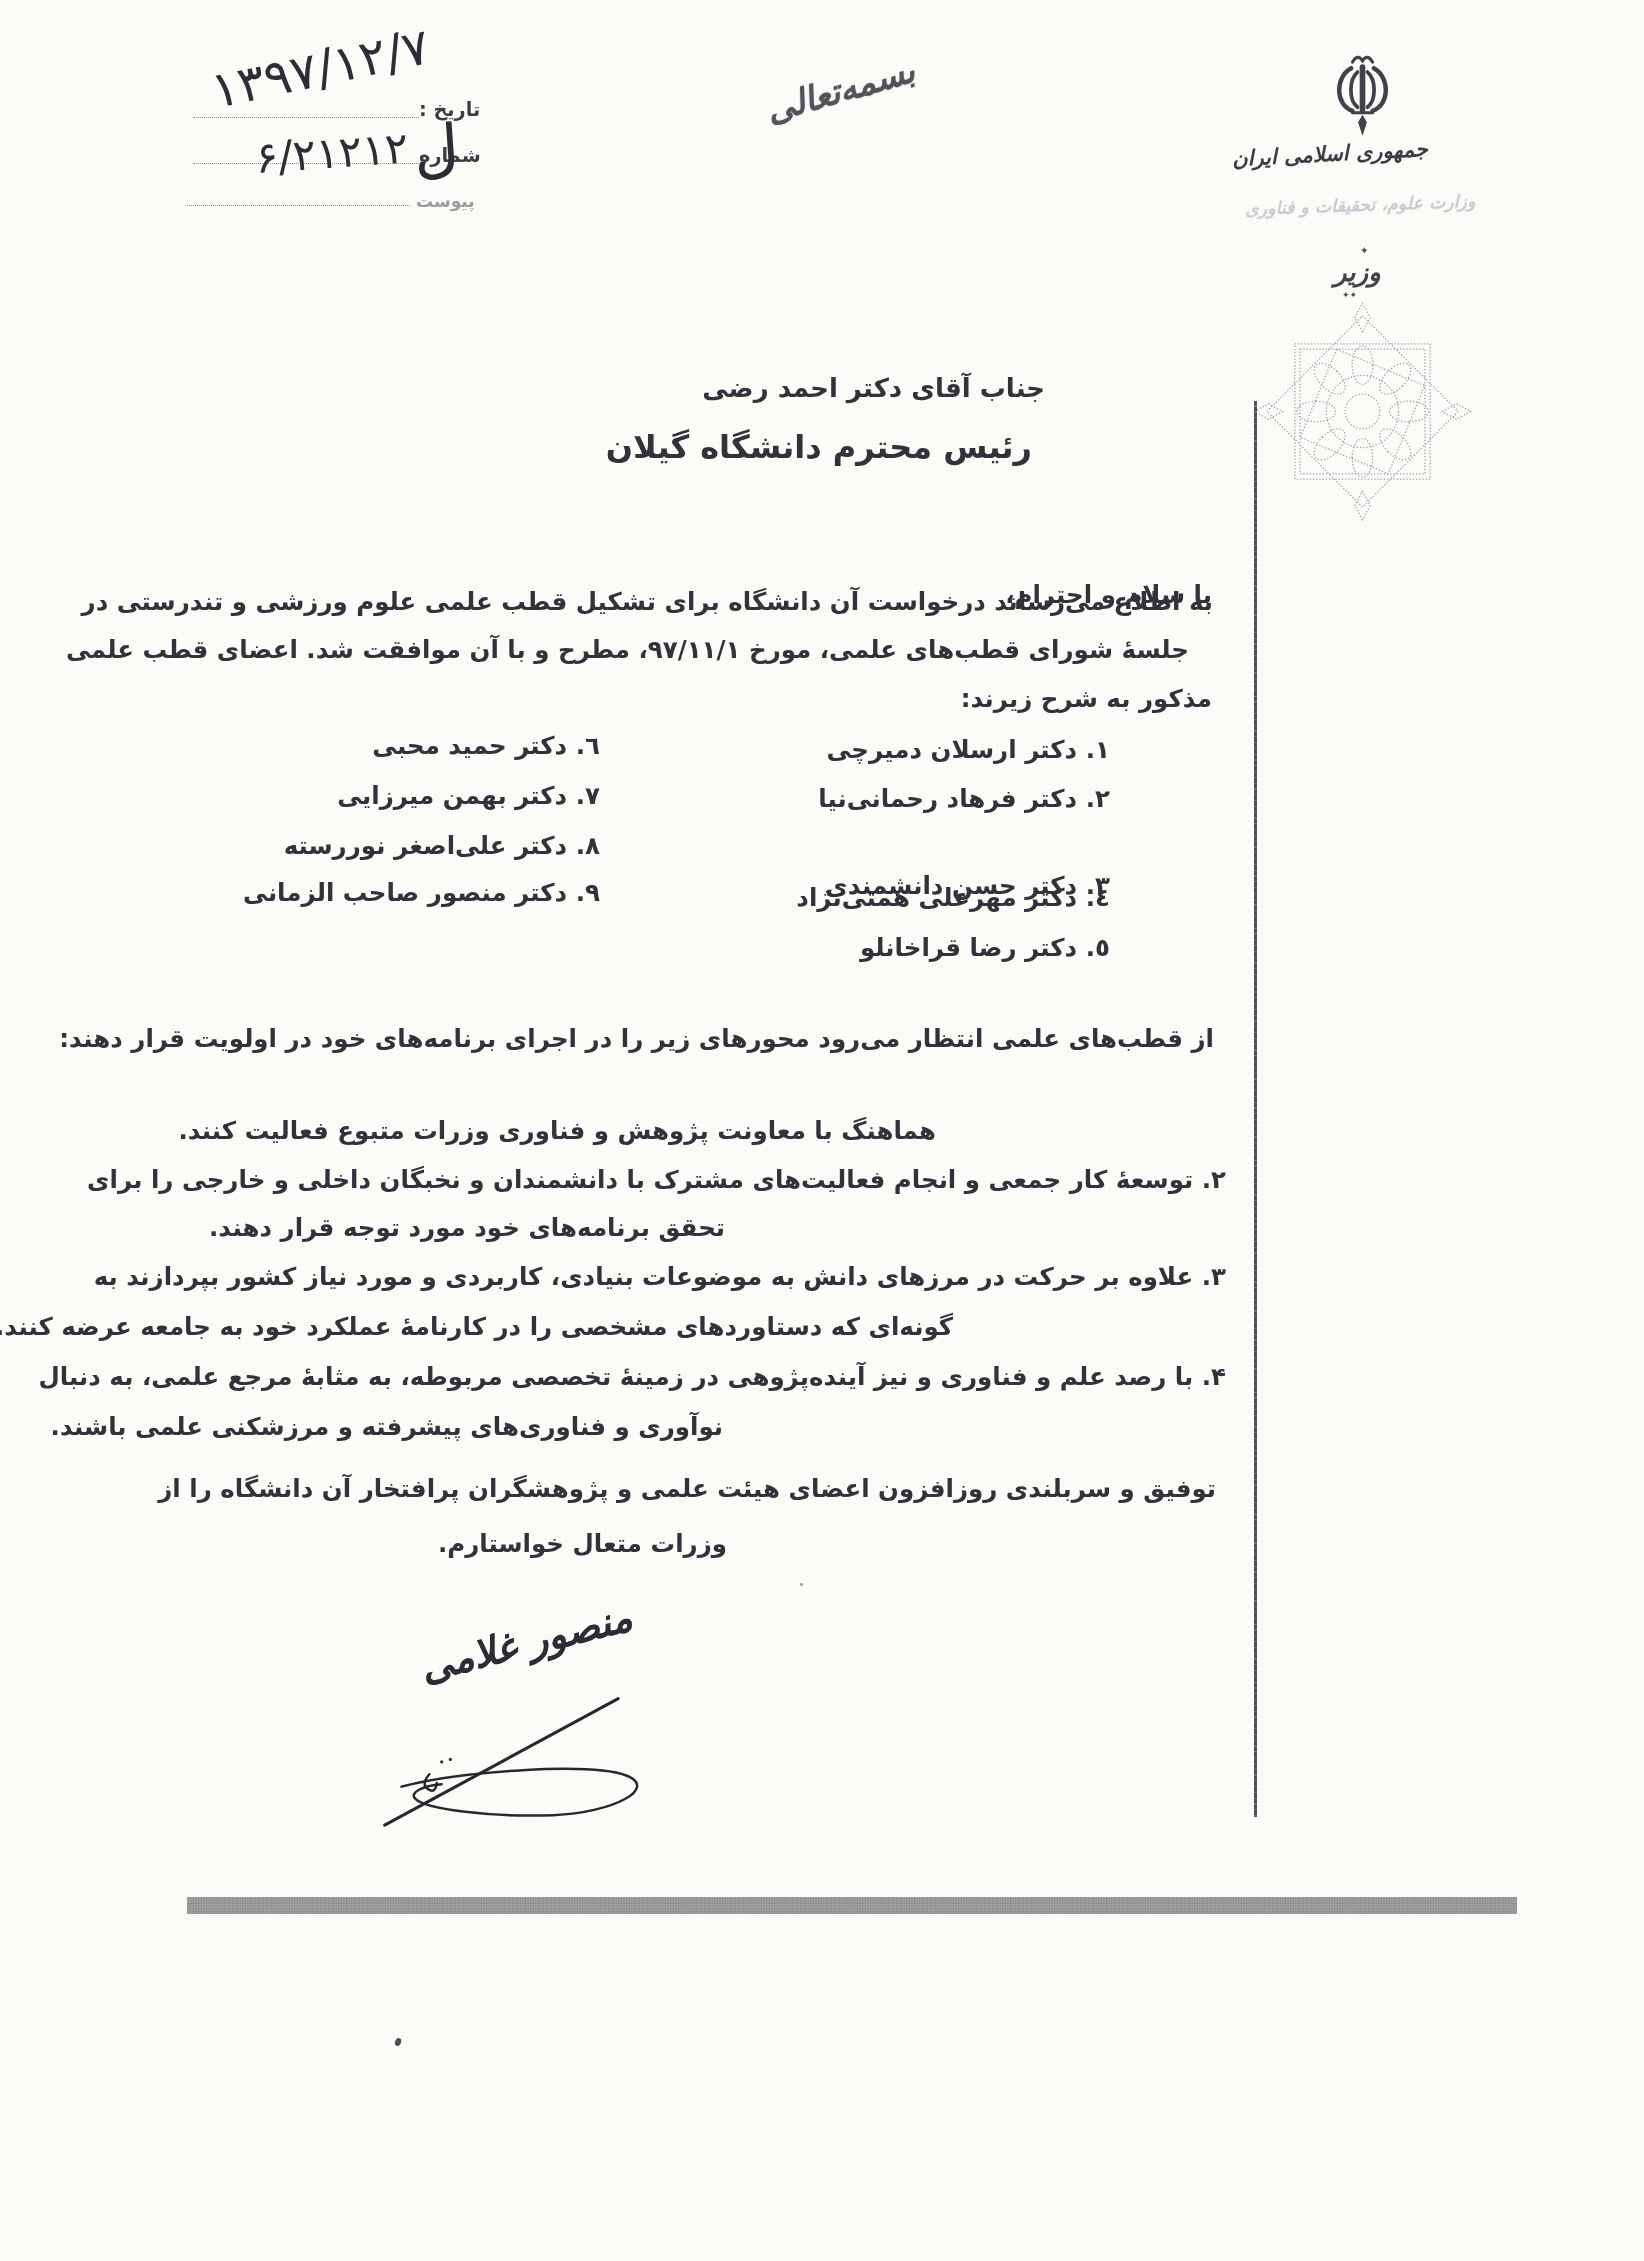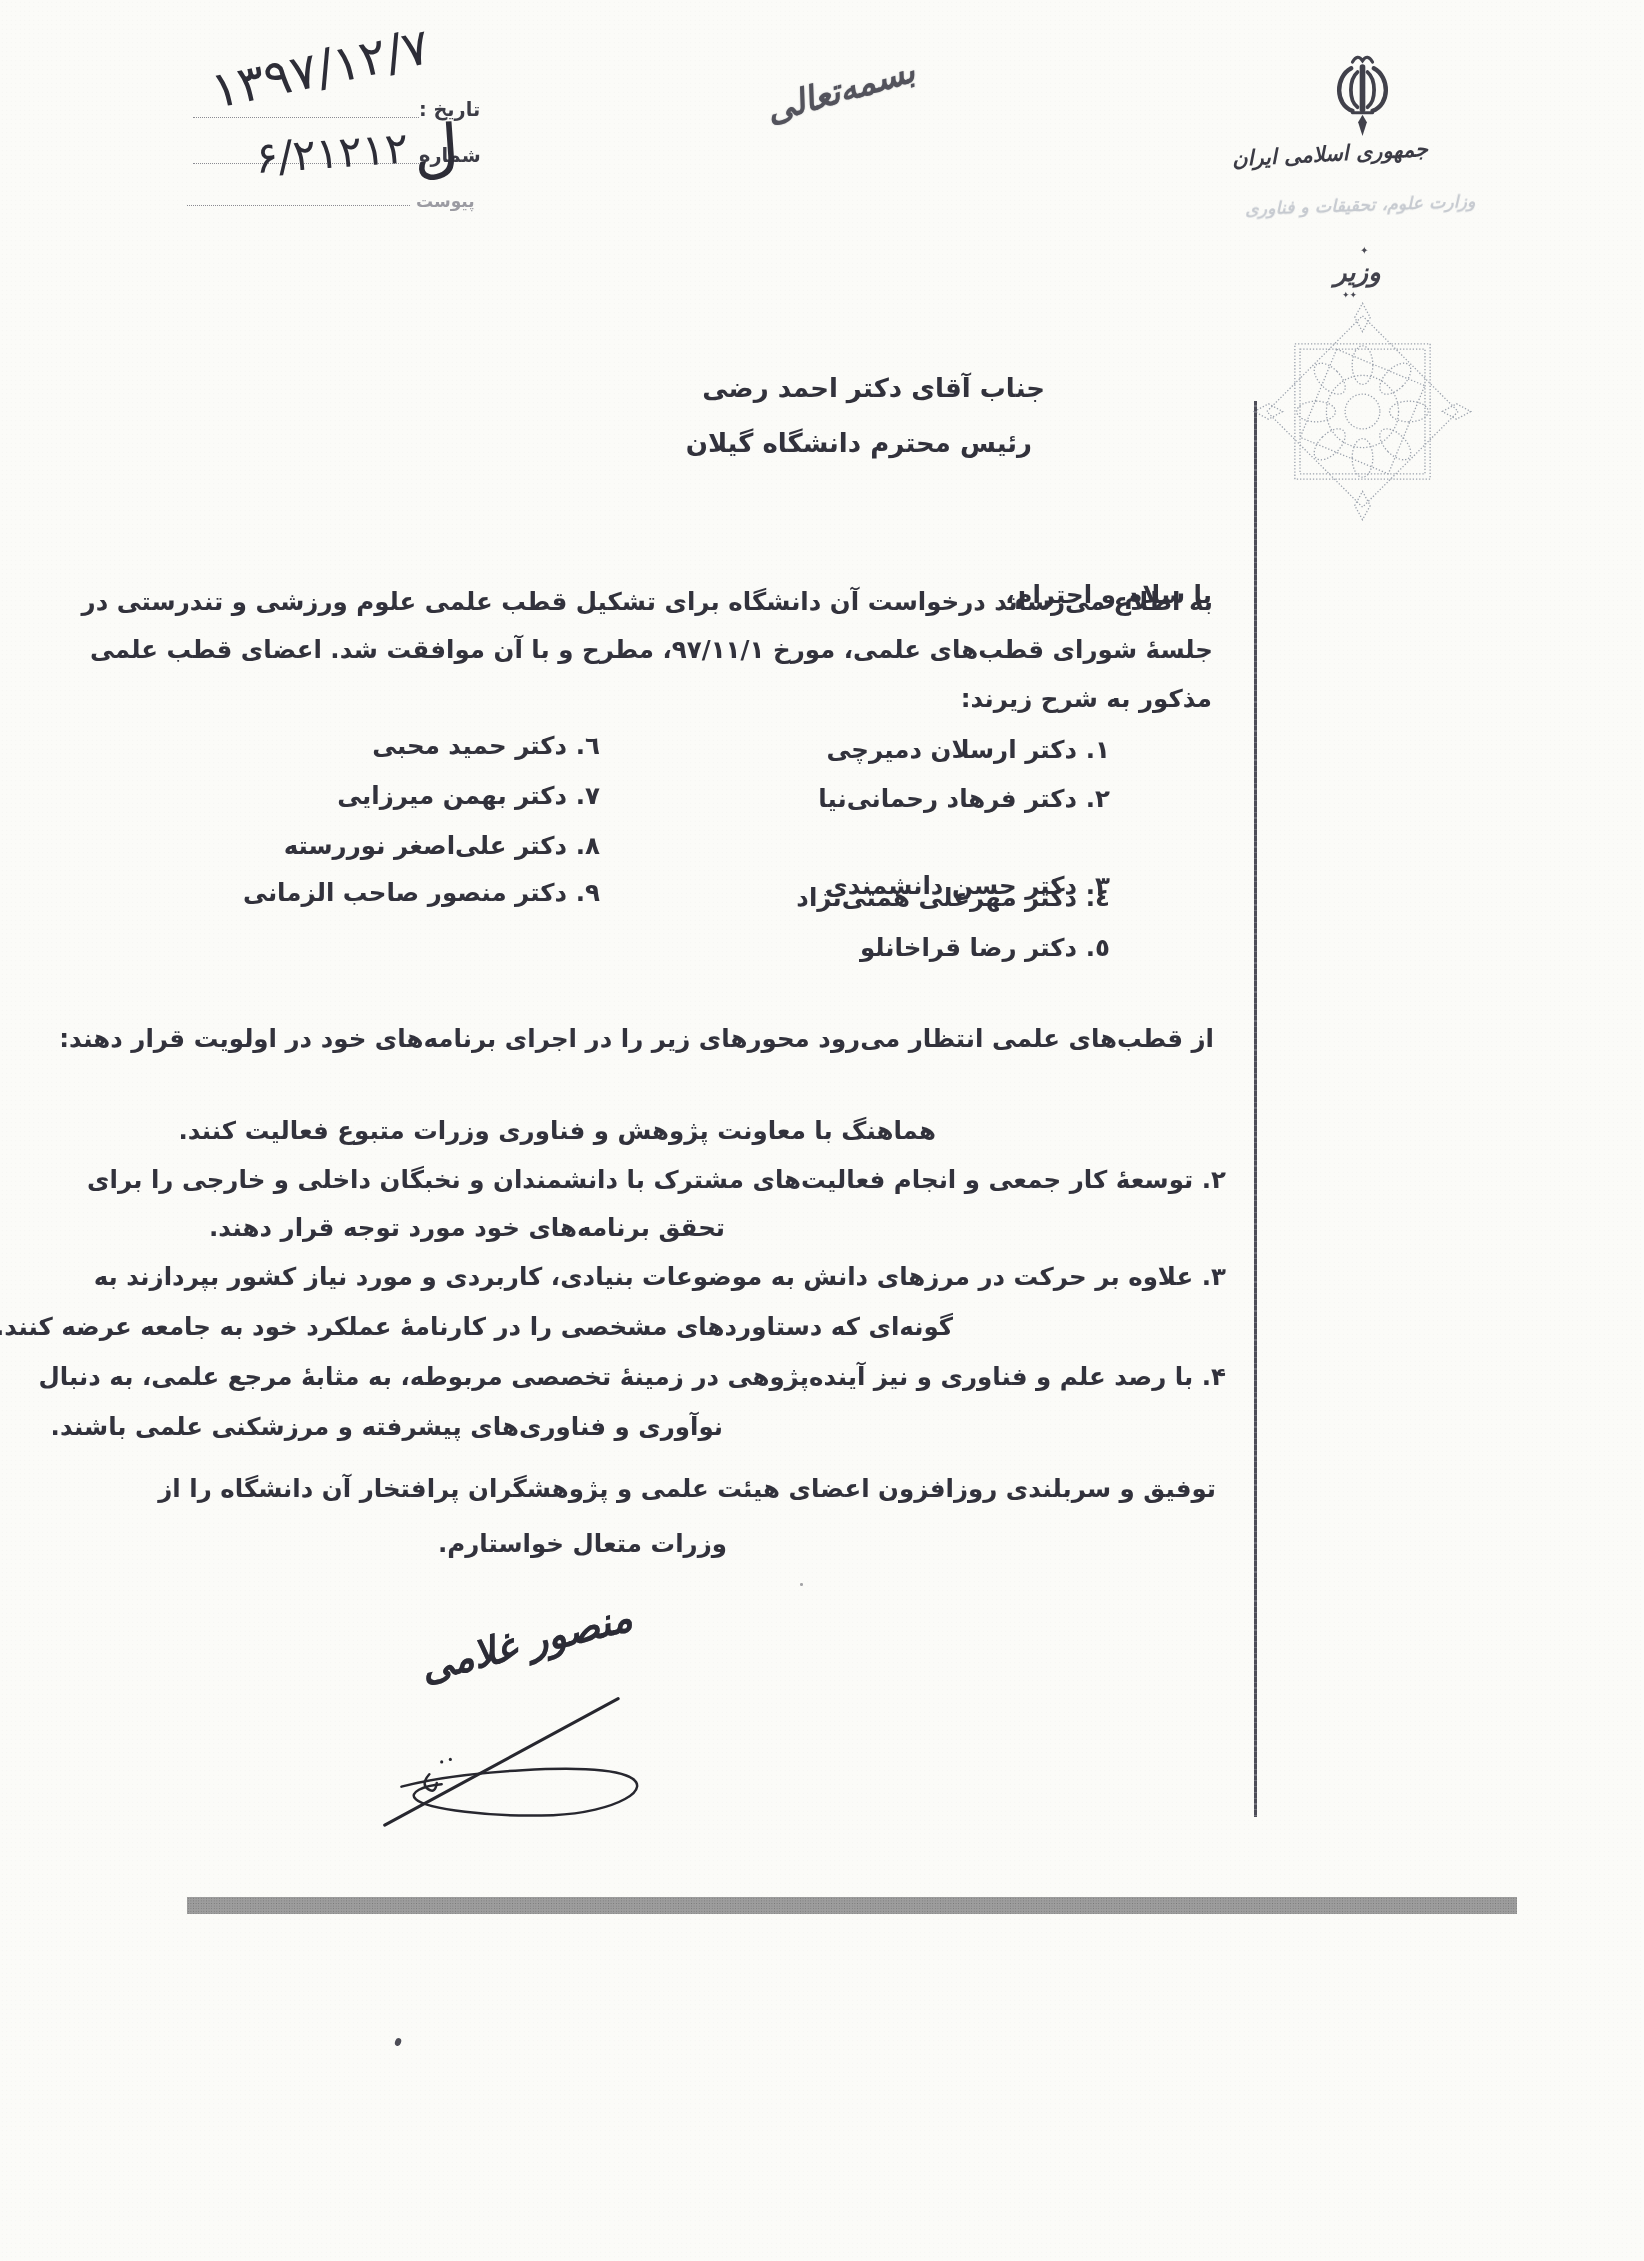--- a/index.html
+++ b/index.html
@@ -93,26 +93,26 @@
       <path d="M0,-168 l12,22 -12,22 -12,-22 z"></path>
       <path d="M0,-168 l12,22 -12,22 -12,-22 z" transform="rotate(90)"></path>
       <path d="M0,-168 l12,22 -12,22 -12,-22 z" transform="rotate(180)"></path>
       <path d="M0,-168 l12,22 -12,22 -12,-22 z" transform="rotate(270)"></path>
     </g>
   </svg>
 
   <div class="vrule" style="left:1254px; top:401px; height:1416px;"></div>
 
   <div class="line" style="right:600px; top:373px; font-size:26px;">جناب آقای دکتر احمد رضی</div>
-  <div class="line" style="right:613px; top:428px; font-size:26px;">رئیس محترم دانشگاه گیلان</div>
+  <div class="line" style="right:613px; top:428px; font-size:32px;">رئیس محترم دانشگاه گیلان</div>
 
   <div class="line" style="right:433px; top:539px;margin-top:41px;">با سلام و احترام،</div>
 
   <div class="line" style="right:432px; top:587px;">به اطلاع می‌رساند درخواست آن دانشگاه برای تشکیل قطب علمی علوم ورزشی و تندرستی در</div>
-  <div class="line" style="right:432px; top:635px;text-align:right;">جلسهٔ شورای قطب‌های علمی، مورخ ۹۷/۱۱/۱، مطرح و با آن موافقت شد. اعضای قطب علمی</div>
+  <div class="line" style="right:456px; top:635px;text-align:right;">جلسهٔ شورای قطب‌های علمی، مورخ ۹۷/۱۱/۱، مطرح و با آن موافقت شد. اعضای قطب علمی</div>
   <div class="line" style="right:433px; top:684px;">مذکور به شرح زیرند:</div>
 
   <div class="line" style="right:535px; top:735px;">١. دکتر ارسلان دمیرچی</div>
   <div class="line" style="right:535px; top:784px;">٢. دکتر فرهاد رحمانی‌نیا</div>
   <div class="line" style="right:535px; top:871px;margin-left:11px;">٣. دکتر حسن دانشمندی</div>
   <div class="line" style="right:535px; top:883px;">٤. دکتر مهرعلی همتی‌نژاد</div>
   <div class="line" style="right:535px; top:933px;">٥. دکتر رضا قراخانلو</div>
 
   <div class="line" style="right:1045px; top:731px;">٦. دکتر حمید محبی</div>
   <div class="line" style="right:1045px; top:781px;">٧. دکتر بهمن میرزایی</div>

